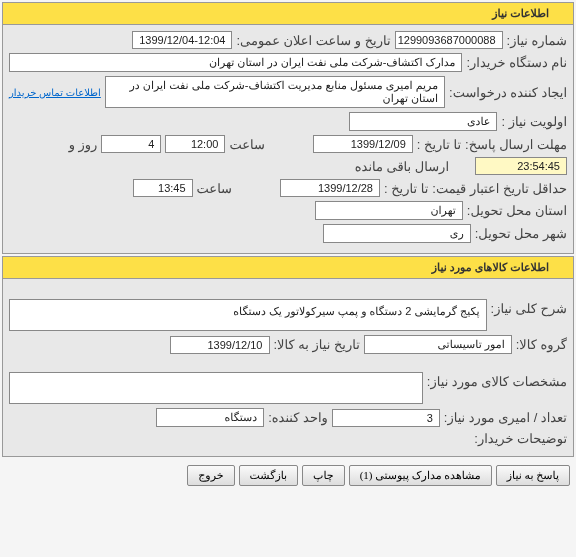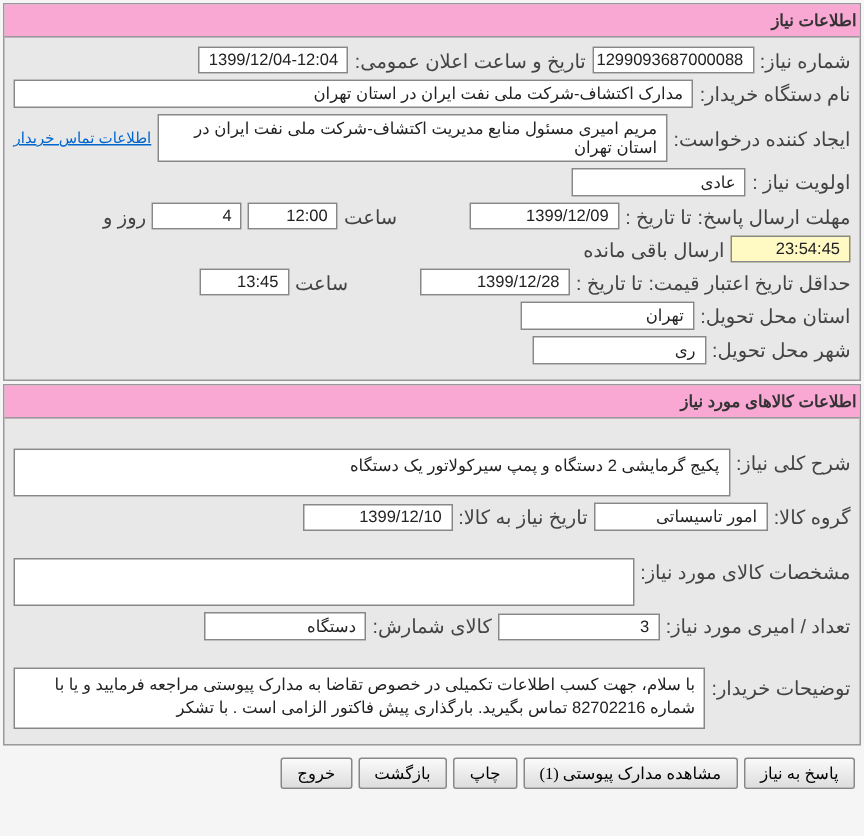--- a/index.html
+++ b/index.html
@@ -14,23 +14,23 @@
   direction: rtl;
   width: 576px;
   color: #333;
 }
 .panel {
   background: #e8e8e8;
   border: 1px solid #999;
   margin: 2px;
 }
 .panel-header {
-  background: #f9a8d4;
+  background: #fde047;
   border-bottom: 1px solid #999;
-  padding: 4px 2px;
+  padding: 4px 24px;
   font-weight: bold;
   font-size: 11px;
   color: #333;
 }
 .panel-body {
   padding: 6px;
 }
 .row {
   display: flex;
   align-items: center;
@@ -81,24 +81,24 @@
 .btn {
   background: linear-gradient(#fafafa, #ddd);
   border: 1px solid #888;
   padding: 3px 10px;
   font-size: 11px;
   cursor: pointer;
   border-radius: 2px;
   font-family: Tahoma;
 }
 .w60 { width: 60px; }
-.w80 { width: 80px; }
+.w80 { width: 92px; margin-left: 22px; }
 .w100 { width: 100px; margin-left: 44px; }
 .w120 { width: 108px; }
-.w140 { width: 116px; text-align: right; }
+.w140 { width: 148px; text-align: right; }
 </style>
 </head>
 <body>
 
 <div class="panel">
   <div class="panel-header">اطلاعات نیاز</div>
   <div class="panel-body">
 
     <div class="row">
       <span class="label">شماره نیاز:</span>
@@ -173,27 +173,26 @@
     </div>
 
     <div class="row">
       <span class="label">مشخصات کالای مورد نیاز:</span>
       <span class="field wide multiline"></span>
     </div>
 
     <div class="row">
       <span class="label">تعداد / امیری مورد نیاز:</span>
       <span class="field w120">3</span>
-      <span class="label">کالای شمارش:</span>
+      <span class="label">واحد کننده:</span>
       <span class="field w120">دستگاه</span>
     </div>
 
     <div class="row">
       <span class="label">توضیحات خریدار:</span>
-      <span class="field wide multiline">با سلام، جهت کسب اطلاعات تکمیلی در خصوص تقاضا به مدارک پیوستی مراجعه فرمایید و یا با شماره 82702216 تماس بگیرید. بارگذاری پیش فاکتور الزامی است . با تشکر</span>
     </div>
 
   </div>
 </div>
 
 <div class="button-row">
   <button class="btn">پاسخ به نیاز</button>
   <button class="btn">مشاهده مدارک پیوستی   (1)</button>
   <button class="btn">چاپ</button>
   <button class="btn">بازگشت</button>

